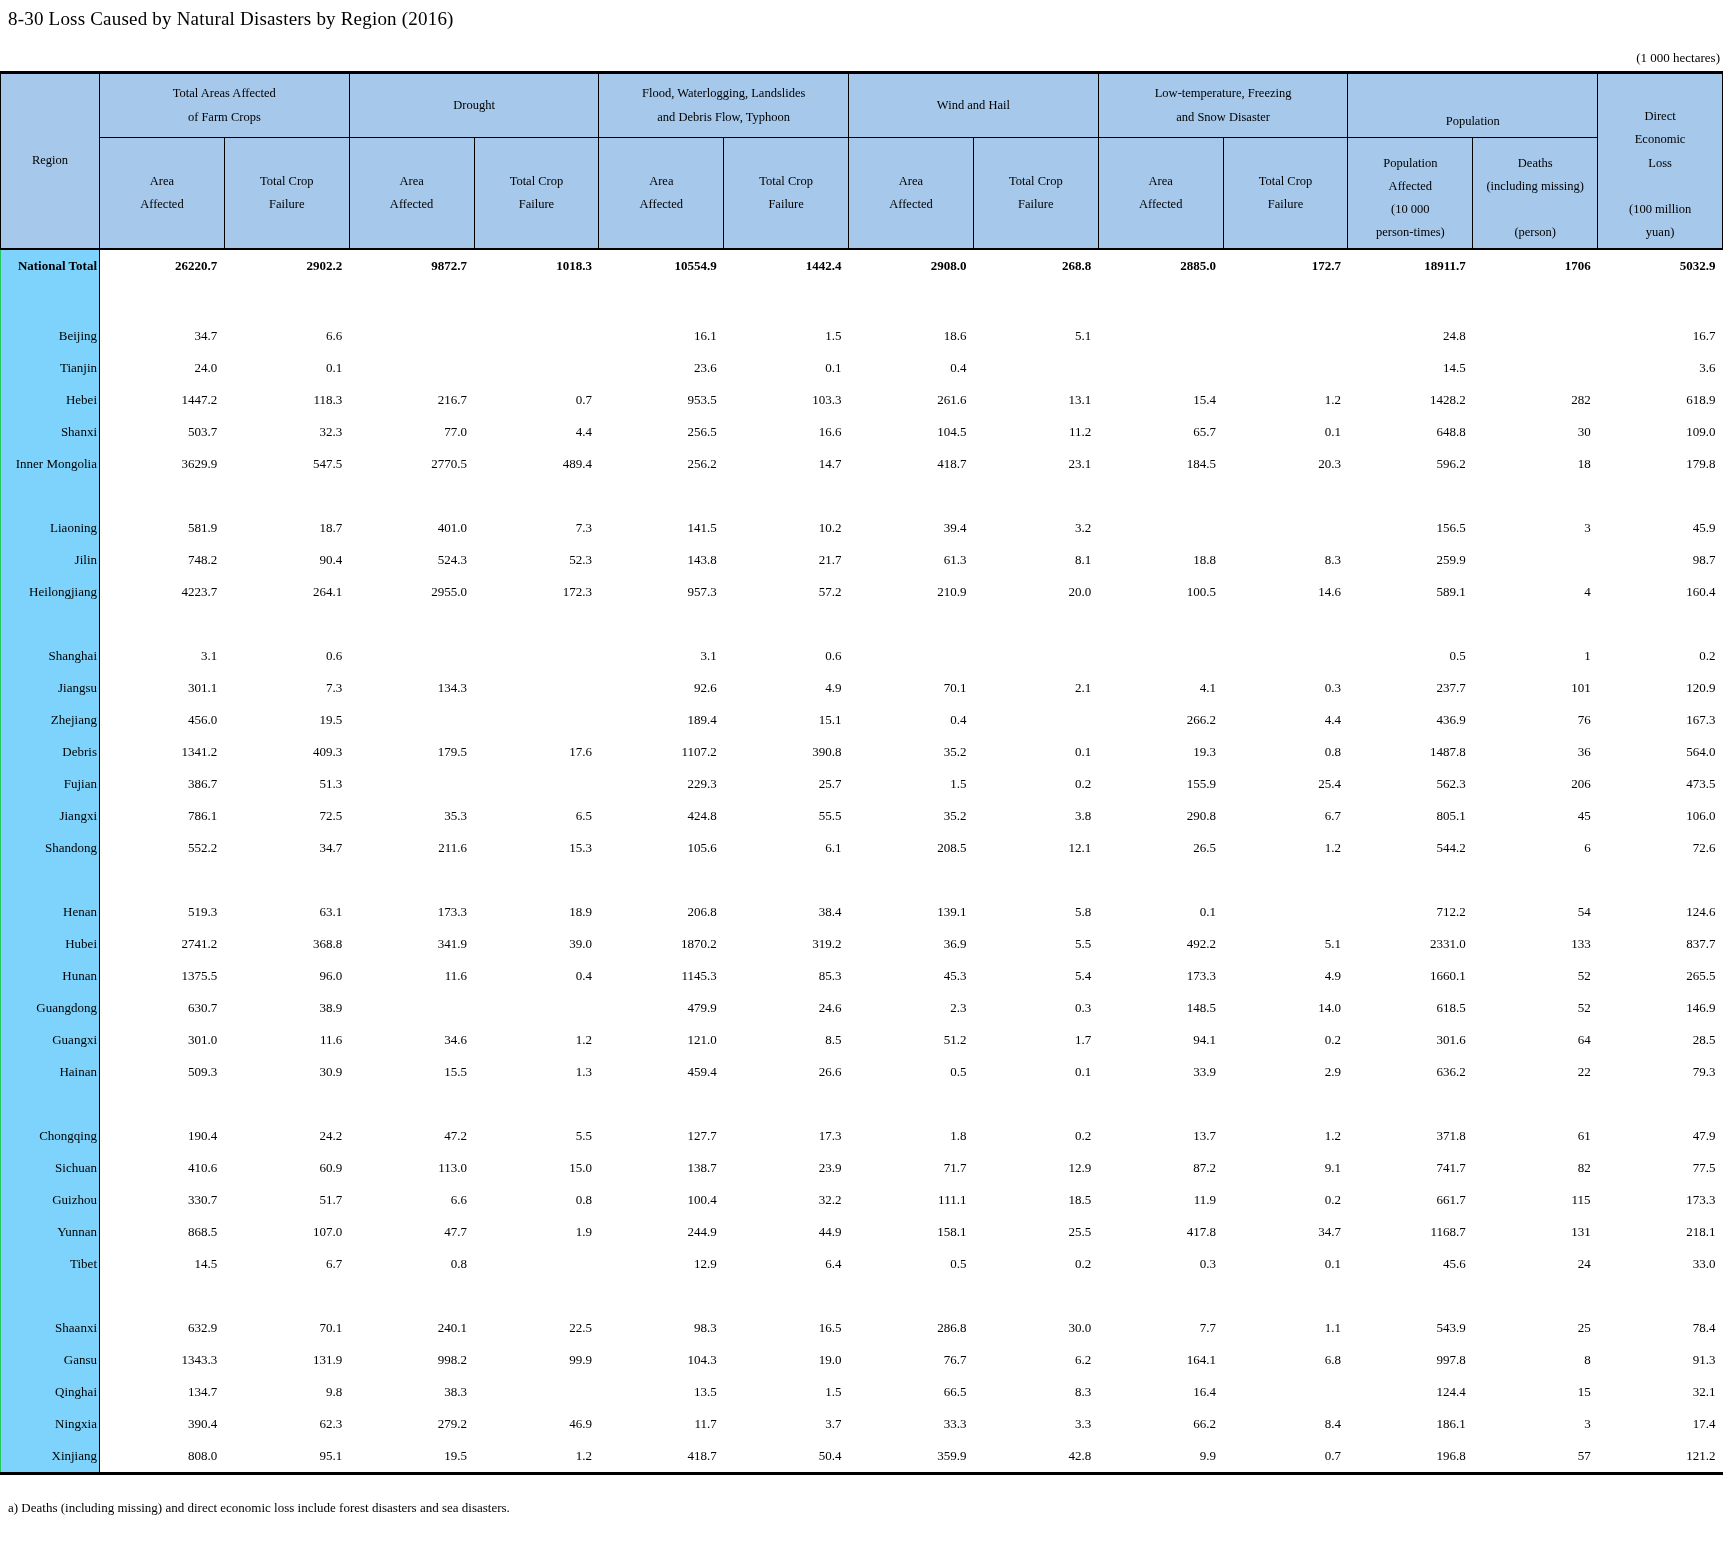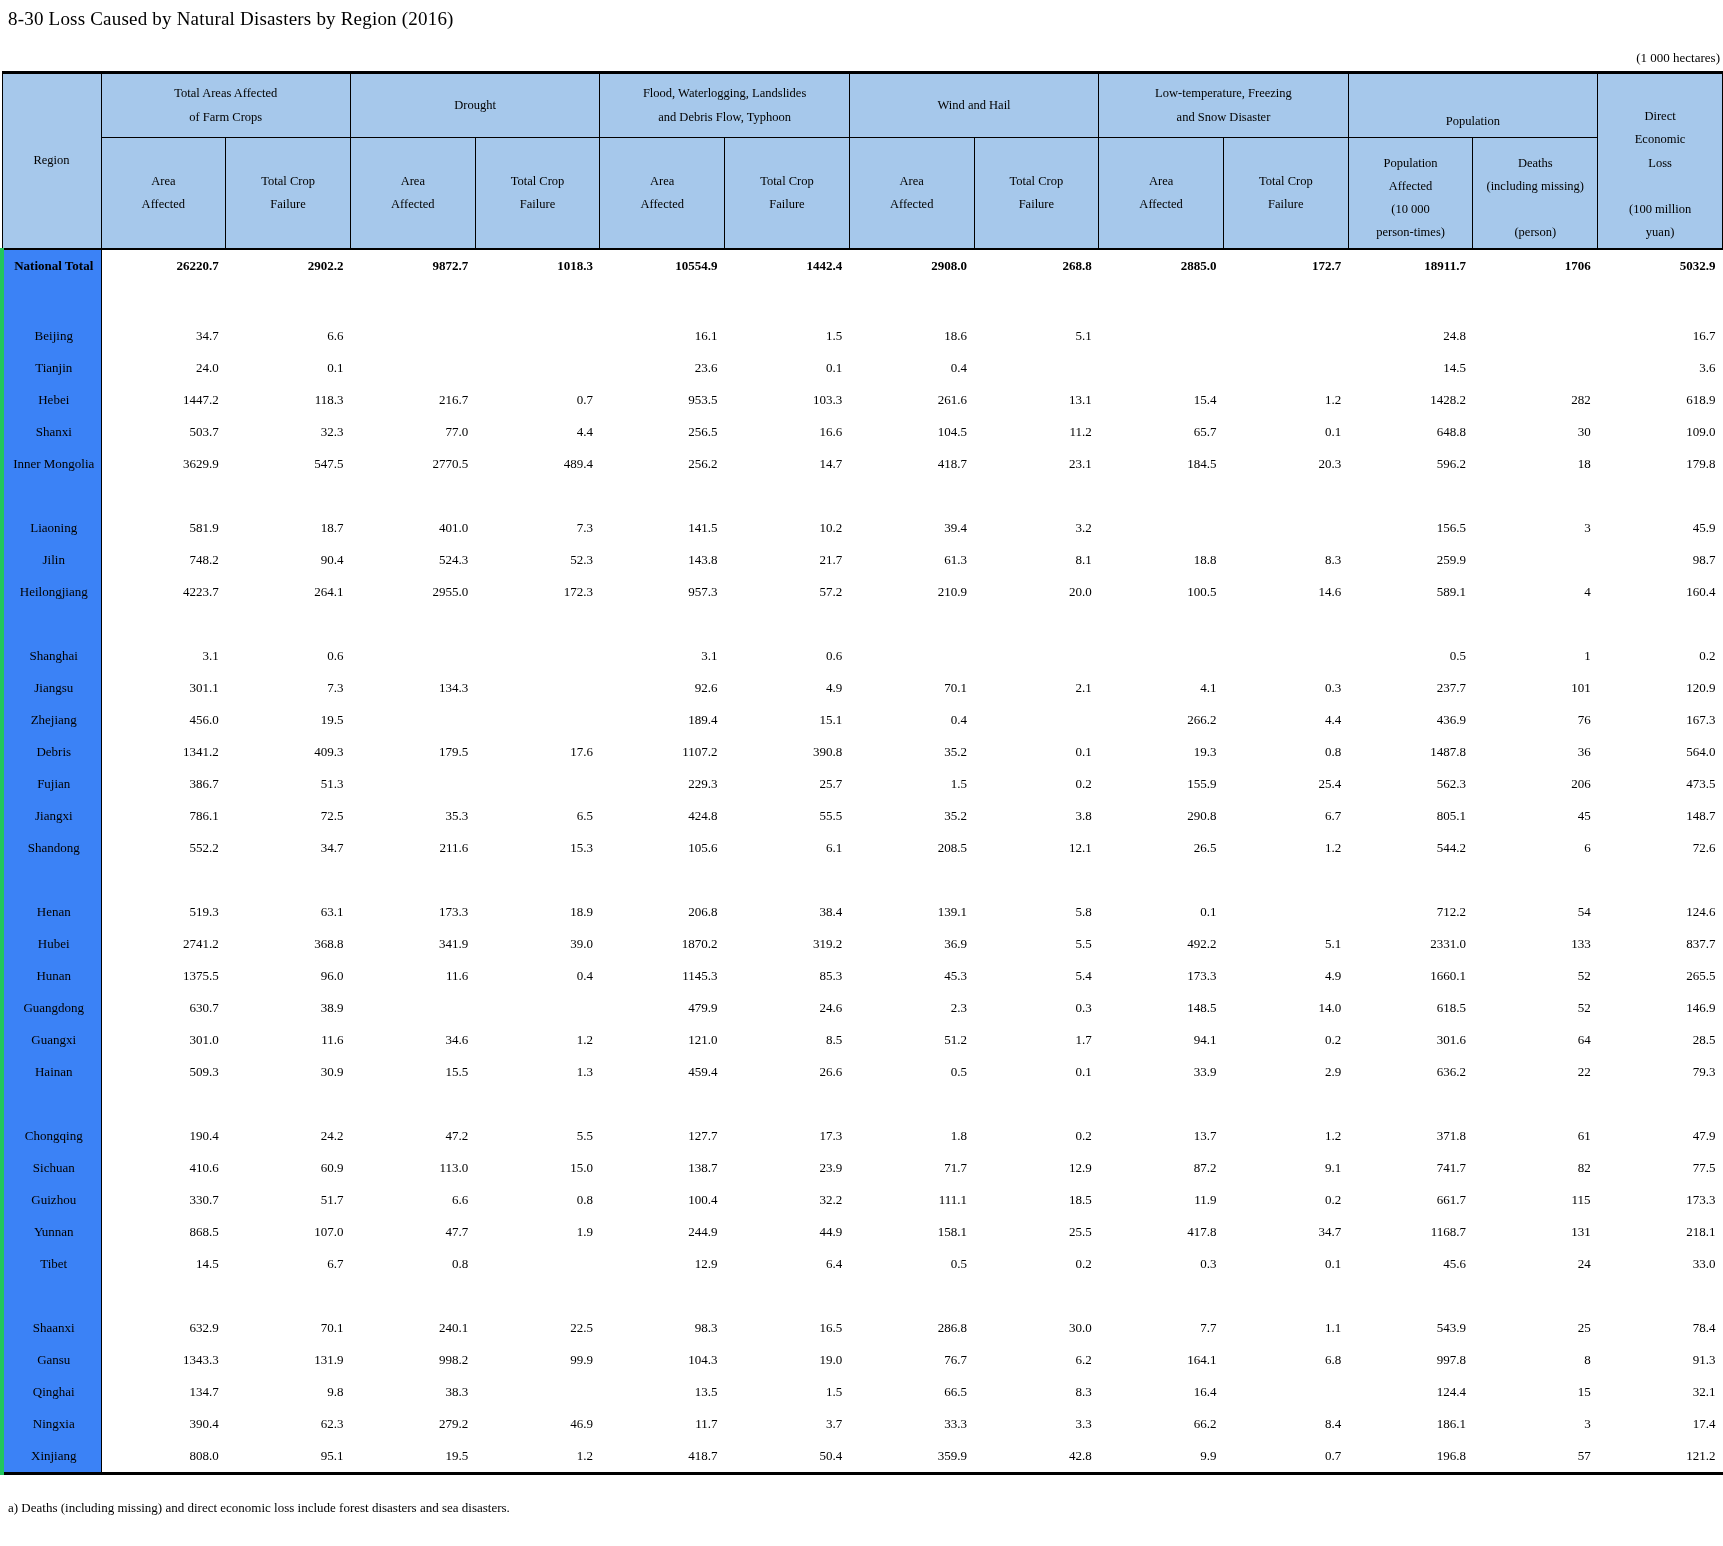--- a/index.html
+++ b/index.html
@@ -24,22 +24,22 @@
   }
   thead tr.group-row th { height:58px; }
   thead tr.sub-row th { height:105px; }
   thead th.vbottom { vertical-align:bottom; padding-bottom:4px; }
   tbody { border-bottom:3px solid #000; }
   tbody td {
     font-size:13px; height:32px; padding:0 7px 0 0;
     text-align:right; vertical-align:middle; white-space:nowrap;
   }
   tbody td.region {
-    background:#3b82f6; border-right:1px solid #000; border-left:4px solid #22c55e;
-    text-align:center; padding:0 2px 0 5px;
+    background:#7dd3fc; border-right:1px solid #000; border-left:1px solid #22c55e;
+    text-align:right; padding:0 2px 0 5px;
   }
   tbody tr.spacer td { height:32px; }
   tbody tr.spacer.tall td { height:38px; }
   tbody tr.bold-row td { font-weight:bold; }
   .footnote { position:absolute; top:1500px; left:8px; font-size:13px; }
 </style>
 </head>
 <body>
 
 <div class="page">
@@ -334,21 +334,21 @@
           <td>35.3</td>
           <td>6.5</td>
           <td>424.8</td>
           <td>55.5</td>
           <td>35.2</td>
           <td>3.8</td>
           <td>290.8</td>
           <td>6.7</td>
           <td>805.1</td>
           <td>45</td>
-          <td>148.7</td>
+          <td>106.0</td>
         </tr>
         <tr>
           <td class="region">Shandong</td>
           <td>552.2</td>
           <td>34.7</td>
           <td>211.6</td>
           <td>15.3</td>
           <td>105.6</td>
           <td>6.1</td>
           <td>208.5</td>

